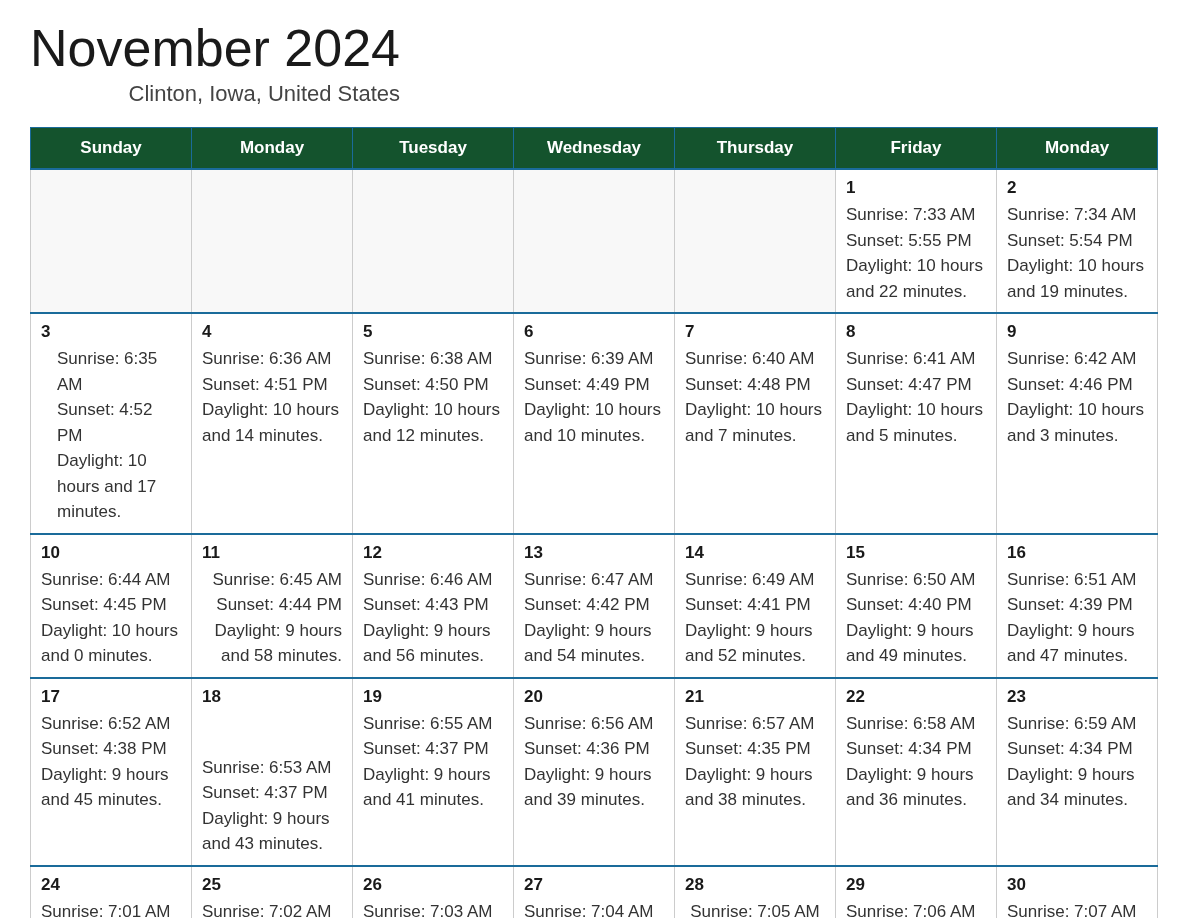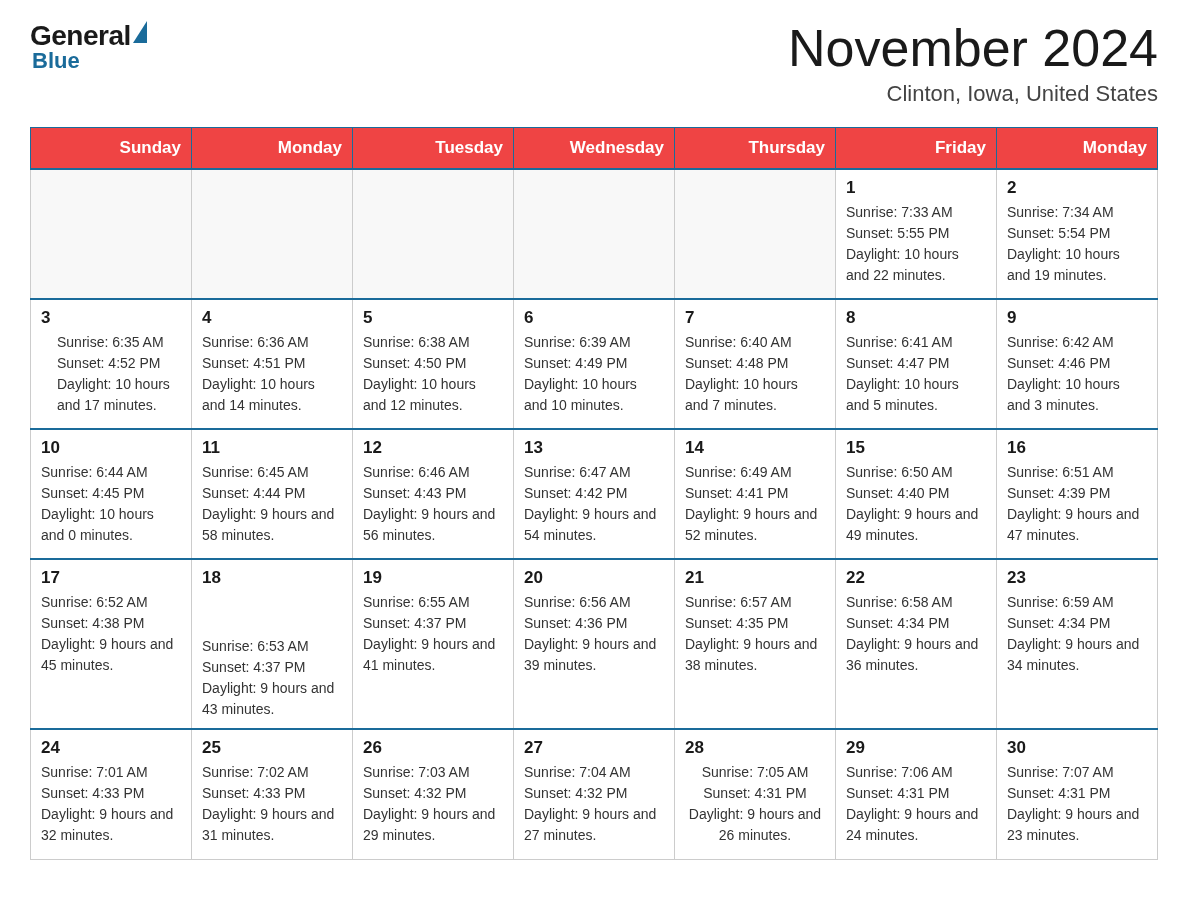--- a/index.html
+++ b/index.html
@@ -65,67 +65,58 @@
       font-size: 22px;
       color: #444;
       margin-top: 4px;
     }
     .calendar {
       width: 100%;
       border-collapse: collapse;
       border: 1px solid #aaa;
     }
     .calendar th {
-      background-color: #ef4444;
+      background-color: #14532d;
       color: #ffffff;
       font-size: 17px;
       font-weight: bold;
       padding: 10px 10px;
-      text-align: right;
+      text-align: center;
       border: 1px solid #1a6b9a;
     }
     .calendar td {
       width: calc(100% / 7);
       vertical-align: top;
       padding: 8px 10px;
       border: 1px solid #cccccc;
       min-height: 110px;
       height: 130px;
     }
     .day-number {
       font-size: 17px;
       font-weight: bold;
       color: #1a1a1a;
       margin-bottom: 4px;
     }
     .day-info {
-      font-size: 14px;
+      font-size: 17px;
       color: #333;
       line-height: 1.5;
     }
     .empty-cell {
       background: #f8f8f8;
     }
     .week-row td {
       border-top: 2px solid #1a6b9a;
     }
   </style>
 </head>
 <body>
 
 <div class="header">
-  <div class="logo">
-    <div class="logo-wrapper">
-      <div class="logo-top">
-        <span class="logo-text-general">General</span>
-        <span class="logo-triangle"></span>
-      </div>
-      <div class="logo-bottom">Blue</div>
-    </div>
-  </div>
   <div class="title-section">
     <div class="month-year">November 2024</div>
     <div class="location">Clinton, Iowa, United States</div>
   </div>
 </div>
 
 <table class="calendar">
   <thead>
     <tr>
     <th>Sunday</th>
@@ -203,21 +194,21 @@
       </tr>
       <tr class="week-row">
         <td>
           <div class="day-number">10</div>
           <div class="day-info" style="white-space: pre-line;">Sunrise: 6:44 AM
 Sunset: 4:45 PM
 Daylight: 10 hours and 0 minutes.</div>
         </td>
         <td>
           <div class="day-number">11</div>
-          <div class="day-info" style="white-space: pre-line;">Sunrise: 6:45 AM
+          <div class="day-info" style="white-space: pre-line; text-align: right;">Sunrise: 6:45 AM
 Sunset: 4:44 PM
 Daylight: 9 hours and 58 minutes.</div>
         </td>
         <td>
           <div class="day-number">12</div>
           <div class="day-info" style="white-space: pre-line;">Sunrise: 6:46 AM
 Sunset: 4:43 PM
 Daylight: 9 hours and 56 minutes.</div>
         </td>
         <td>

